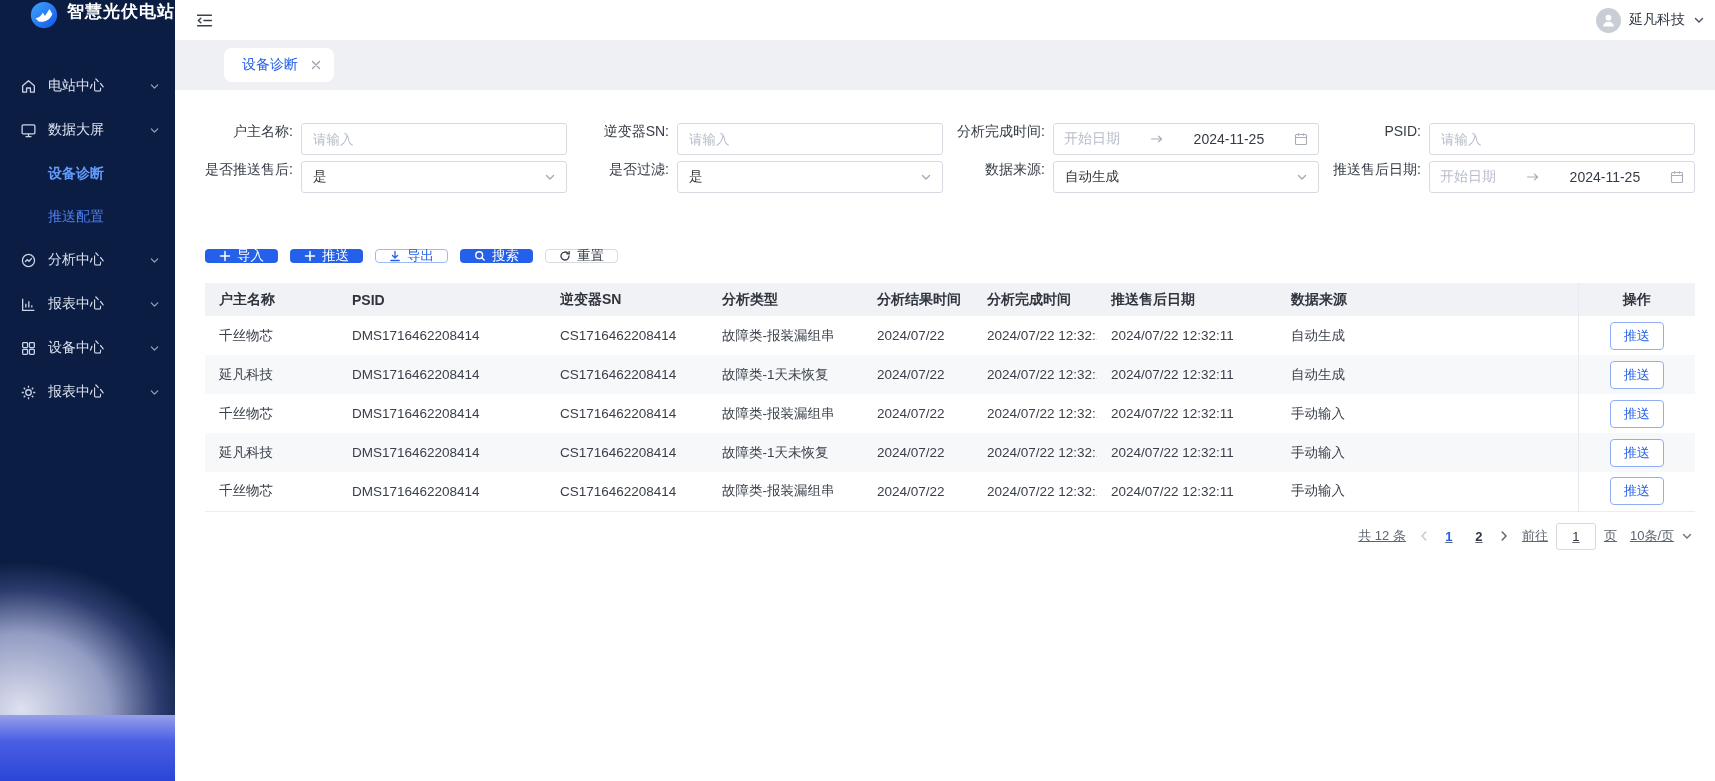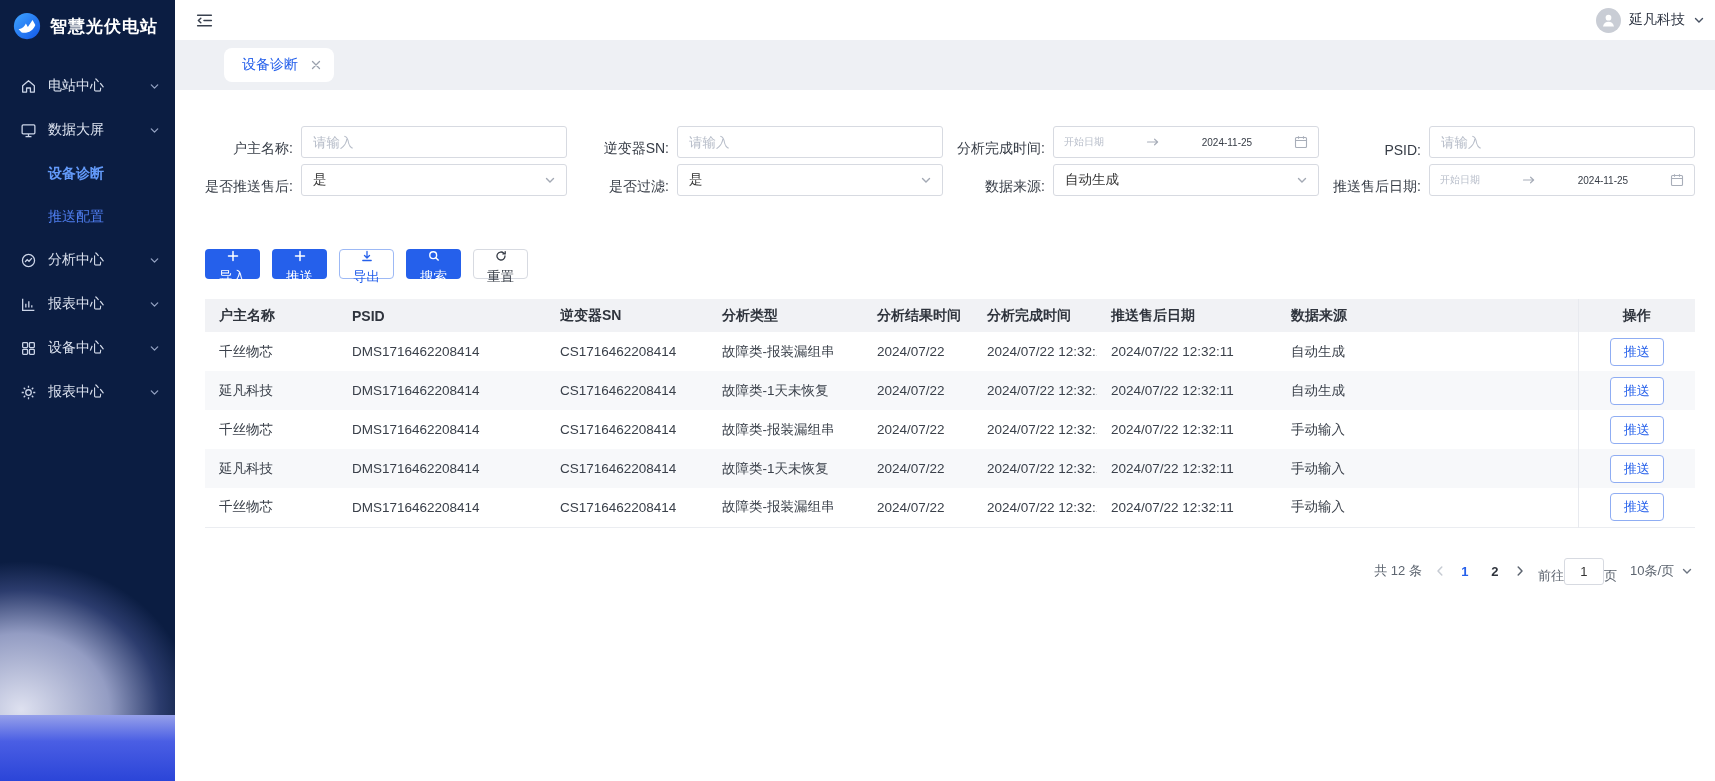--- a/index.html
+++ b/index.html
@@ -14,21 +14,21 @@
     background-color:#0b1d42; height:100%;
   }
   .sidebar-glow {
     position:absolute; left:0; right:0; bottom:64px; height:190px; pointer-events:none;
     background: radial-gradient(120% 95% at 12% 96%, rgba(233,235,249,0.95) 0%, rgba(193,199,238,0.75) 42%, rgba(120,132,210,0.3) 66%, rgba(11,29,66,0) 82%);
   }
   .sidebar-bottom {
     position:absolute; left:0; right:0; bottom:0; height:66px; pointer-events:none;
     background: linear-gradient(180deg, #96a0ea 0%, #4a5ee4 40%, #2b45d8 100%);
   }
-  .logo-row { height:52px; display:flex; align-items:center; padding-left:12px; gap:8px; position:relative; z-index:2; }
+  .logo-row { height:52px; display:flex; padding-left:29px; gap:8px; position:relative; z-index:2; }
   .logo-icon { width:30px; height:30px; flex-shrink:0; }
   .logo-title { color:#fff; font-weight:bold; font-size:17px; letter-spacing:1px; white-space:nowrap; }
   .menu { margin-top:12px; position:relative; z-index:2; }
   .menu-item {
     height:44px; display:flex; align-items:center; padding:0 15px 0 20px;
     color:#dce2ef; font-size:14px; cursor:pointer;
   }
   .menu-item.active { background:#1848bb; color:#fff; }
   .mi-icon { width:17px; height:17px; margin-right:11px; display:flex; align-items:center; justify-content:center; color:#ccd5e8; }
   .menu-item.active .mi-icon { color:#fff; }
@@ -58,52 +58,51 @@
     height:50px; background:#eef0f4; display:flex; align-items:center; padding-left:49px;
   }
   .tab {
     background:#fff; height:34px; border-radius:8px; display:flex; align-items:center;
     padding:0 13px 0 18px; gap:13px; color:#2560eb; font-size:14px; cursor:pointer;
   }
   .tab-close { display:flex; cursor:pointer; }
   .content { flex:1; background:#fff; padding:33px 20px 0 30px; overflow:hidden; }
   
   .filters { display:grid; grid-template-columns:repeat(4,1fr); column-gap:14px; row-gap:3px; }
-  .filter-cell { display:flex; align-items:flex-end; height:35px; min-width:0; }
+  .filter-cell { display:flex; align-items:flex-start; height:35px; min-width:0; }
   .filter-label {
     flex:0 0 auto; min-width:96px; text-align:right; padding-right:8px;
     font-size:14px; color:#363c46; white-space:nowrap;
   }
   .text-input {
     flex:1; min-width:0; height:32px; border:1px solid #d7dae1; border-radius:3px;
     padding:0 11px; font-size:13.5px; color:#333; outline:none;
     font-family:"Liberation Sans","DejaVu Sans",sans-serif;
   }
   .text-input::placeholder { color:#b7bdc9; }
   .select {
     flex:1; min-width:0; height:32px; border:1px solid #d7dae1; border-radius:3px;
     background:#fff; display:flex; align-items:center; justify-content:space-between;
     padding:0 10px 0 11px; font-size:13.5px; color:#333; cursor:pointer;
   }
   .daterange {
     flex:1; min-width:0; height:32px; border:1px solid #d7dae1; border-radius:3px;
     background:#fff; display:flex; align-items:center; justify-content:space-between;
-    padding:0 10px; font-size:10px; cursor:pointer; gap:6px;
+    padding:0 10px; font-size:14px; cursor:pointer; gap:6px;
   }
   .dr-start { color:#b7bdc9; white-space:nowrap; }
   .dr-end { color:#363c46; white-space:nowrap; }
   .dr-icon, .sel-caret { display:flex; flex-shrink:0; }
   
   .actions { margin-top:15px; display:flex; gap:12px; }
   .btn {
-    height:30px; border-radius:4px; padding:0 13px; font-size:13.5px;
+    height:14px; border-radius:4px; padding:0 13px; font-size:13.5px;
     display:inline-flex; align-items:center; gap:6px; cursor:pointer;
     border:1px solid transparent; background:#2560eb; color:#fff;
     font-family:"Liberation Sans","DejaVu Sans",sans-serif;
-    flex-direction:column;
   }
   .btn .b-icon { display:flex; }
   .btn.outline-blue { background:#fff; color:#2560eb; border-color:#9db9f5; }
   .btn.outline-gray { background:#fff; color:#363c46; border-color:#d7dae1; }
   
   .data-table { margin-top:20px; width:100%; border-collapse:collapse; table-layout:fixed; border-bottom:1px solid #ebedf1; }
   .data-table th {
     background:#f1f2f5; height:33px; font-size:14px; font-weight:bold; color:#2f343d;
     text-align:left; padding:0 4px 0 14px; white-space:nowrap; overflow:hidden;
   }
@@ -116,29 +115,29 @@
     text-align:center; padding:0; border-left:1px solid #e8eaef;
   }
   .push-btn {
     border:1px solid #8fadf3; color:#2560eb; background:#fff; border-radius:4px;
     padding:4px 13px; font-size:13px; cursor:pointer;
     font-family:"Liberation Sans","DejaVu Sans",sans-serif;
   }
   
   .pagination {
     display:flex; justify-content:flex-end; align-items:center; gap:13px;
-    margin-top:30px; font-size:13px; color:#5d6570; padding-right:2px;
+    margin-top:11px; font-size:13px; color:#5d6570; padding-right:2px;text-decoration:underline;
   }
   .page-arrow { display:flex; cursor:pointer; }
   .page-arrow.prev { color:#c6cbd3; }
   .page-arrow.next { color:#5d6570; }
   .page-numbers { display:flex; gap:16px; }
   .page-num { min-width:14px; text-align:center; cursor:pointer; color:#2f343d; font-weight:bold; }
   .page-num.active { color:#2560eb; }
-  .goto-group { display:flex; align-items:flex-end; }
+  .goto-group { display:flex; align-items:center; gap:8px; }
   .goto-input {
     width:40px; height:27px; border:1px solid #d7dae1; border-radius:3px;
     text-align:center; font-size:13px; color:#333; outline:none;
     font-family:"Liberation Sans","DejaVu Sans",sans-serif;
   }
   .page-size { display:flex; align-items:center; gap:7px; cursor:pointer; }
   .ps-caret { display:flex; color:#6b7380; }
 </style>
 </head>
 <body>

